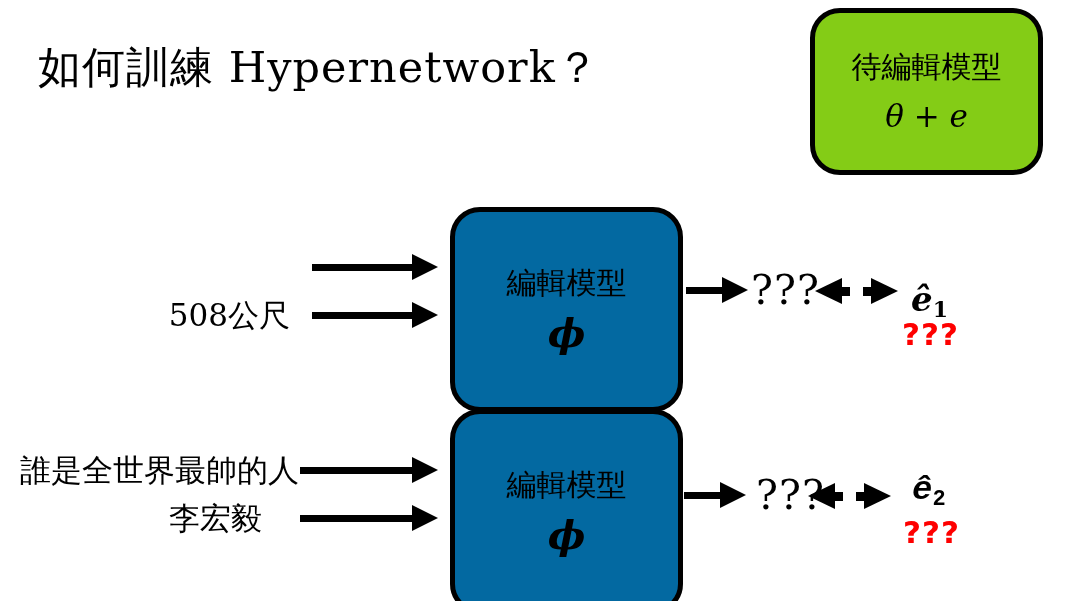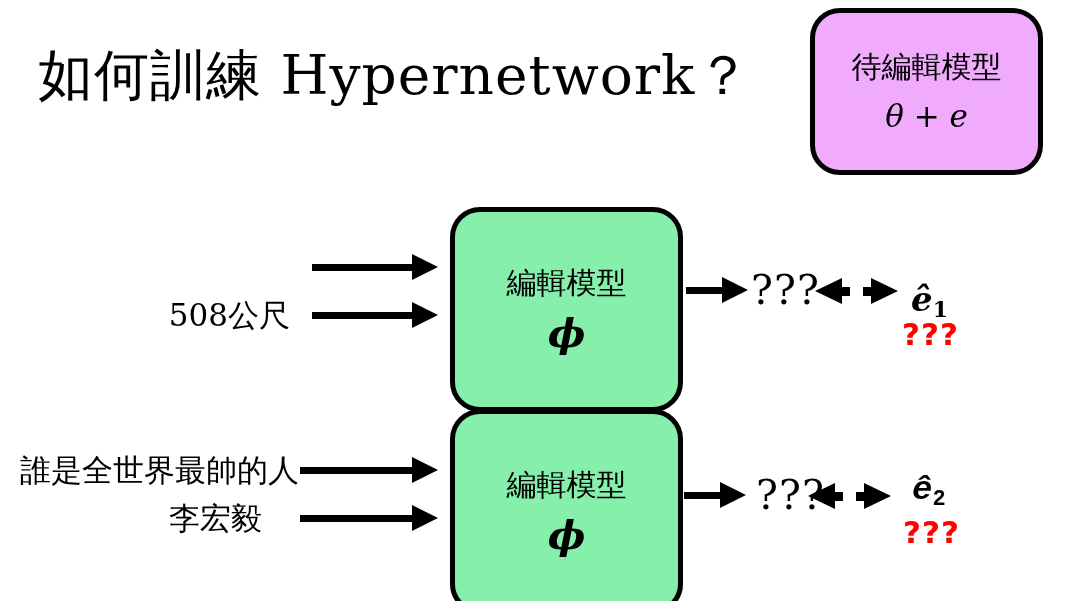--- a/index.html
+++ b/index.html
@@ -7,34 +7,34 @@
     position:relative;
     width:1080px;height:601px;
     background:#ffffff;
     overflow:hidden;
     font-family:"DejaVu Serif","Liberation Serif",serif;
     color:#000;
   }
   
   .title{
     position:absolute;left:38px;top:42px;
-    font-size:55px;line-height:1.2;letter-spacing:1px;
+    font-size:43px;line-height:1.2;letter-spacing:1px;
     white-space:nowrap;
   }
   
   .model-box{
     position:absolute;
     box-sizing:border-box;
     border:5px solid #000;
     border-radius:30px;
     display:flex;flex-direction:column;
     align-items:center;justify-content:center;
   }
-  .box-blue{left:810px;top:8px;width:233px;height:167px;background:#f0abfc;gap:16px;}
-  .box-green{width:233px;height:205px;background:#86efac;gap:14px;}
+  .box-blue{left:810px;top:8px;width:233px;height:167px;background:#84cc16;gap:16px;}
+  .box-green{width:233px;height:205px;background:#0369a1;gap:14px;}
   .box-green.g1{left:450px;top:207px;}
   .box-green.g2{left:450px;top:409px;}
   .box-label{font-size:30px;line-height:1.1;white-space:nowrap;}
   .box-formula{font-size:31px;font-weight:normal;font-style:italic;line-height:1.1;white-space:nowrap;}
   .box-symbol{font-size:40px;font-weight:bold;font-style:italic;line-height:1;}
   
   .in-label{
     position:absolute;
     font-size:31px;line-height:36px;white-space:nowrap;
     text-align:right;

